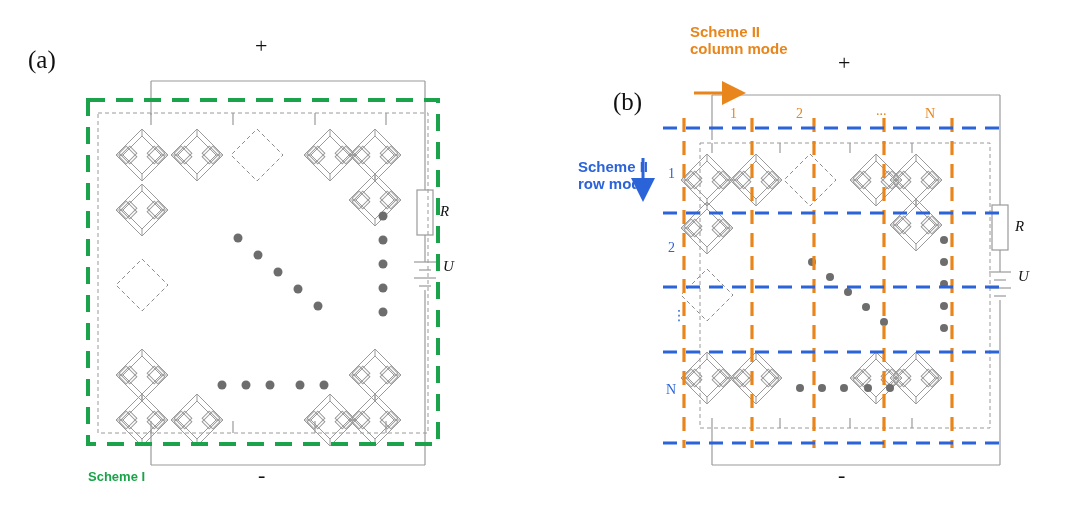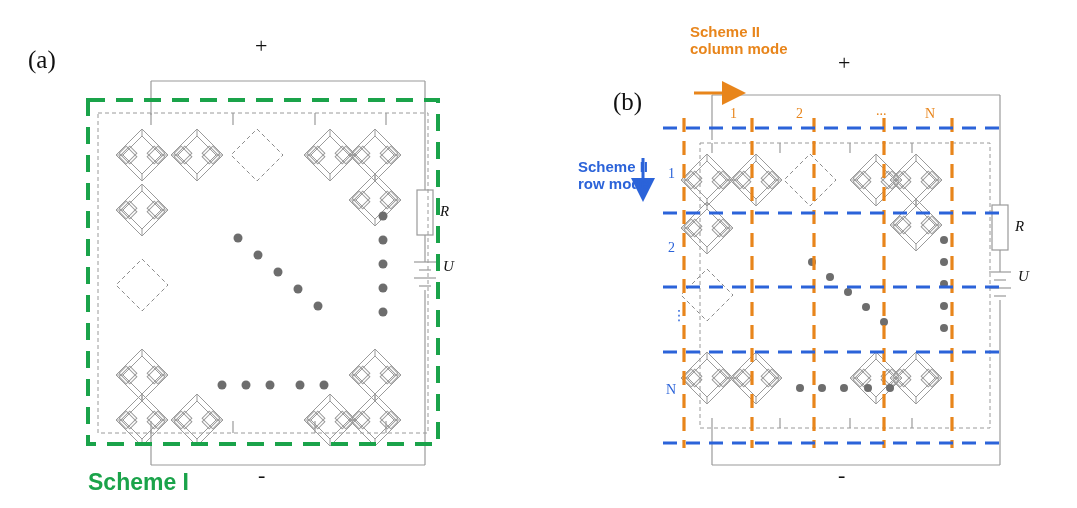--- a/index.html
+++ b/index.html
@@ -1,20 +1,20 @@
 <!DOCTYPE html>
 <html><head>
 <meta charset="utf-8">
 <style>
   html,body{margin:0;padding:0;background:#fff;}
   body{width:1077px;height:508px;position:relative;font-family:"Liberation Serif",serif;overflow:hidden;}
   .fig{position:absolute;top:0;left:0;width:1077px;height:508px;}
   .lbl{position:absolute;white-space:nowrap;}
   .panel-label{font-size:25px;color:#111;font-family:"Liberation Serif",serif;}
-  .scheme1-label{font-size:23px;color:#1aa34a;font-weight:bold;font-family:"Liberation Sans",sans-serif;}
+  .scheme1-label{font-size:13px;color:#1aa34a;font-weight:bold;font-family:"Liberation Sans",sans-serif;}
   .scheme2-col-label{font-size:15px;color:#e8851b;font-weight:bold;font-family:"Liberation Sans",sans-serif;line-height:1.15;}
   .scheme2-row-label{font-size:15px;color:#2b63d9;font-weight:bold;font-family:"Liberation Sans",sans-serif;line-height:1.15;}
   .colnum{font-size:14px;color:#e8851b;font-family:"Liberation Serif",serif;}
   .rownum{font-size:14px;color:#2b63d9;font-family:"Liberation Serif",serif;}
   .sign{font-size:22px;color:#111;font-family:"Liberation Serif",serif;}
   .ital{font-size:15px;color:#111;font-style:italic;font-family:"Liberation Serif",serif;}
 </style>
 </head>
 <body>
 

